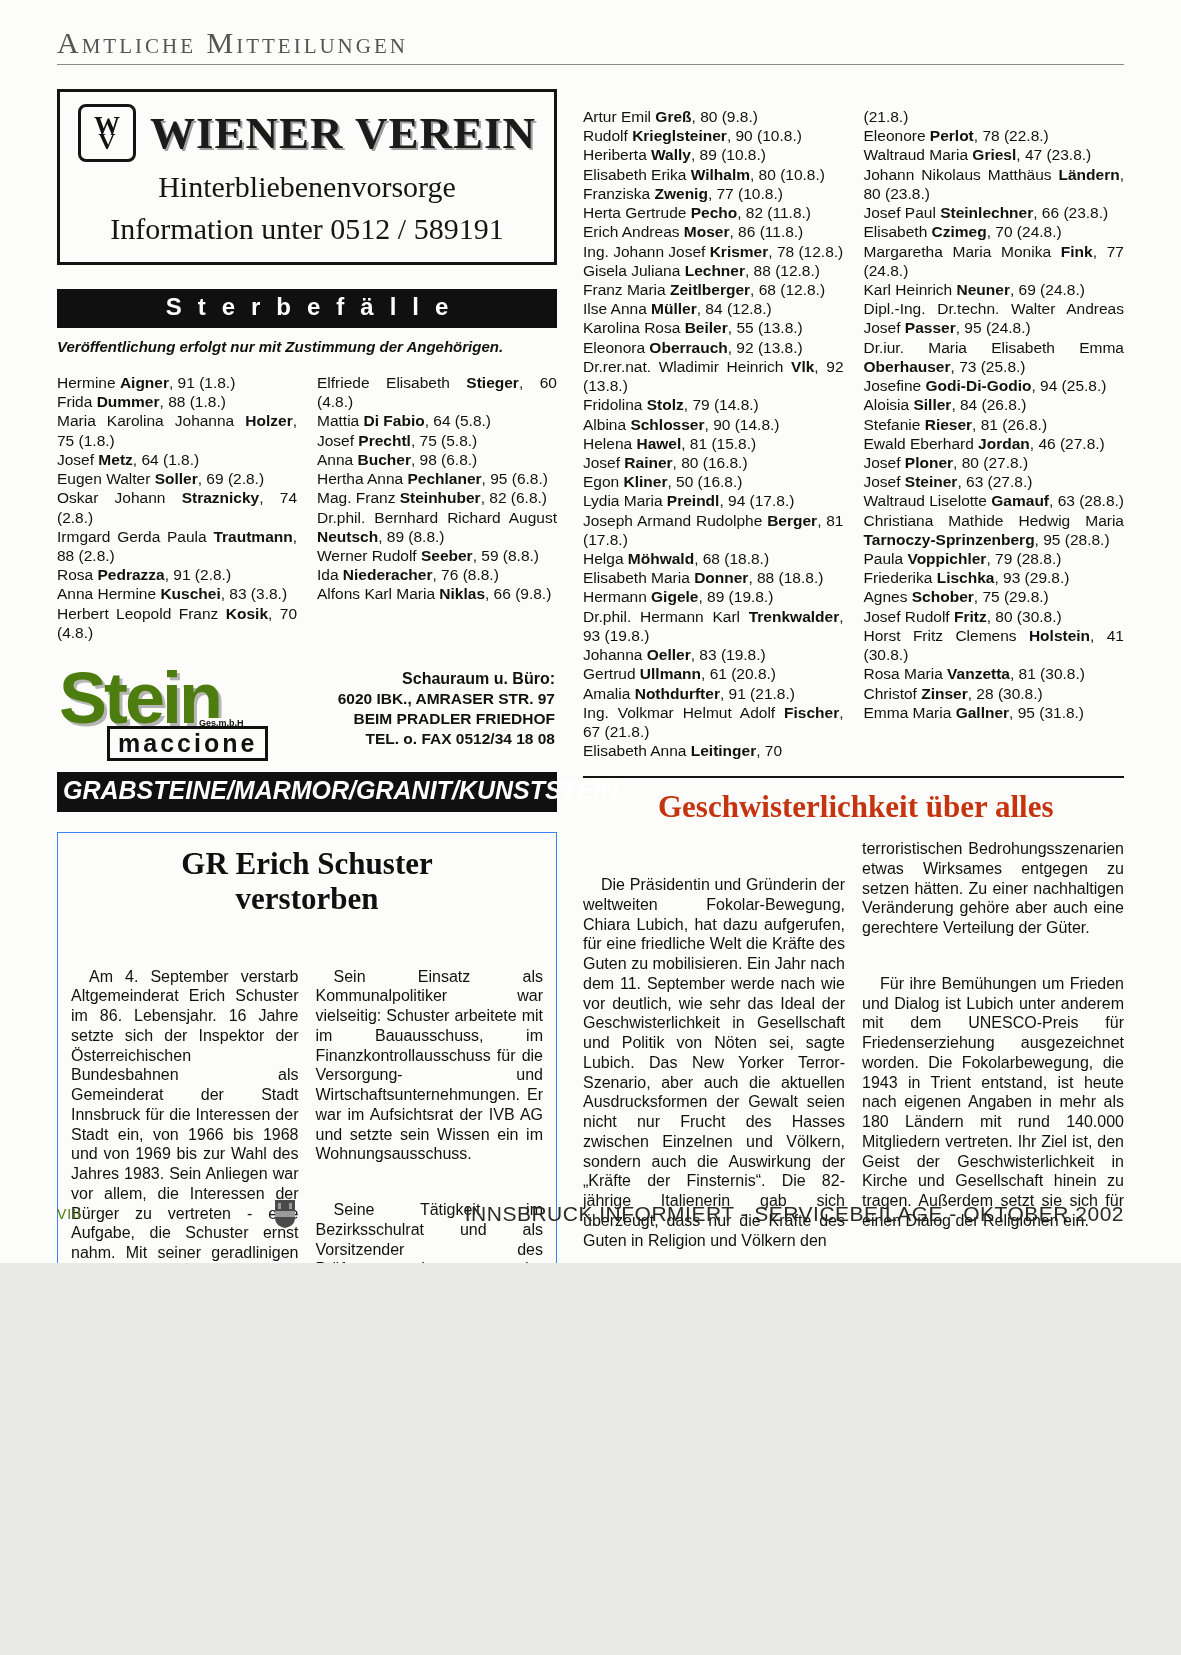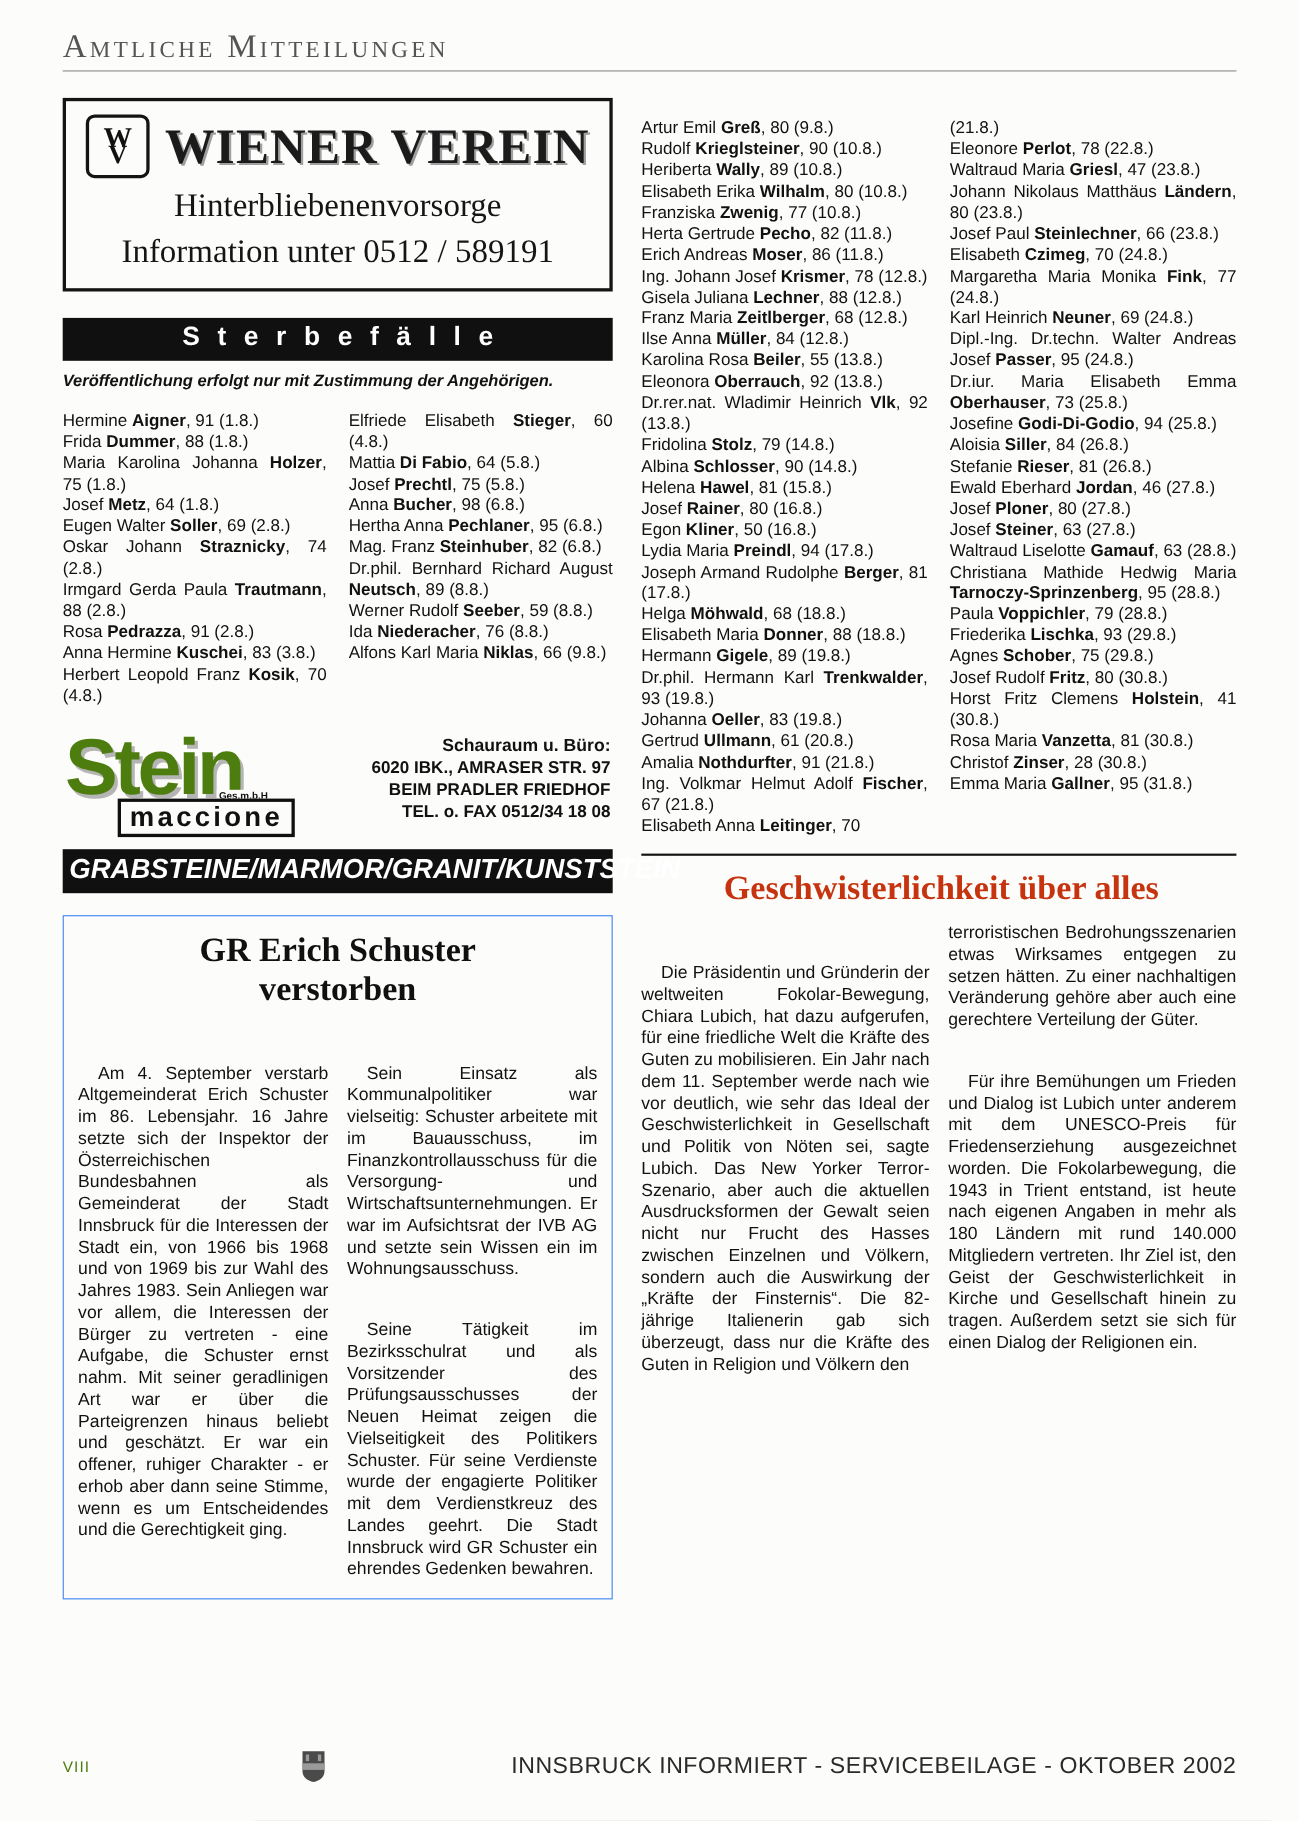--- a/index.html
+++ b/index.html
@@ -1,19 +1,19 @@
 <!DOCTYPE html>
 <html><head>
 <meta charset="utf-8">
 <style>
   * { margin:0; padding:0; box-sizing:border-box; }
   html,body { background:#e9e9e6; }
   body { font-family:"Liberation Sans", sans-serif; color:#111; }
   .page {
-    position:relative; width:1181px; height:1655px; margin:0 auto;
+    position:relative; width:1181px; height:1263px; margin:0 auto;
     background:#fcfcfa; overflow:hidden;
   }
   .inner { padding:26px 57px 0 57px; }
 
   
   .masthead {
     font-family:"Liberation Serif", serif; font-variant:small-caps;
     font-size:30px; letter-spacing:3px; color:#555; font-weight:500;
   }
   .masthead-rule { border-top:1.5px solid #8a8a8a; margin-top:4px; }

